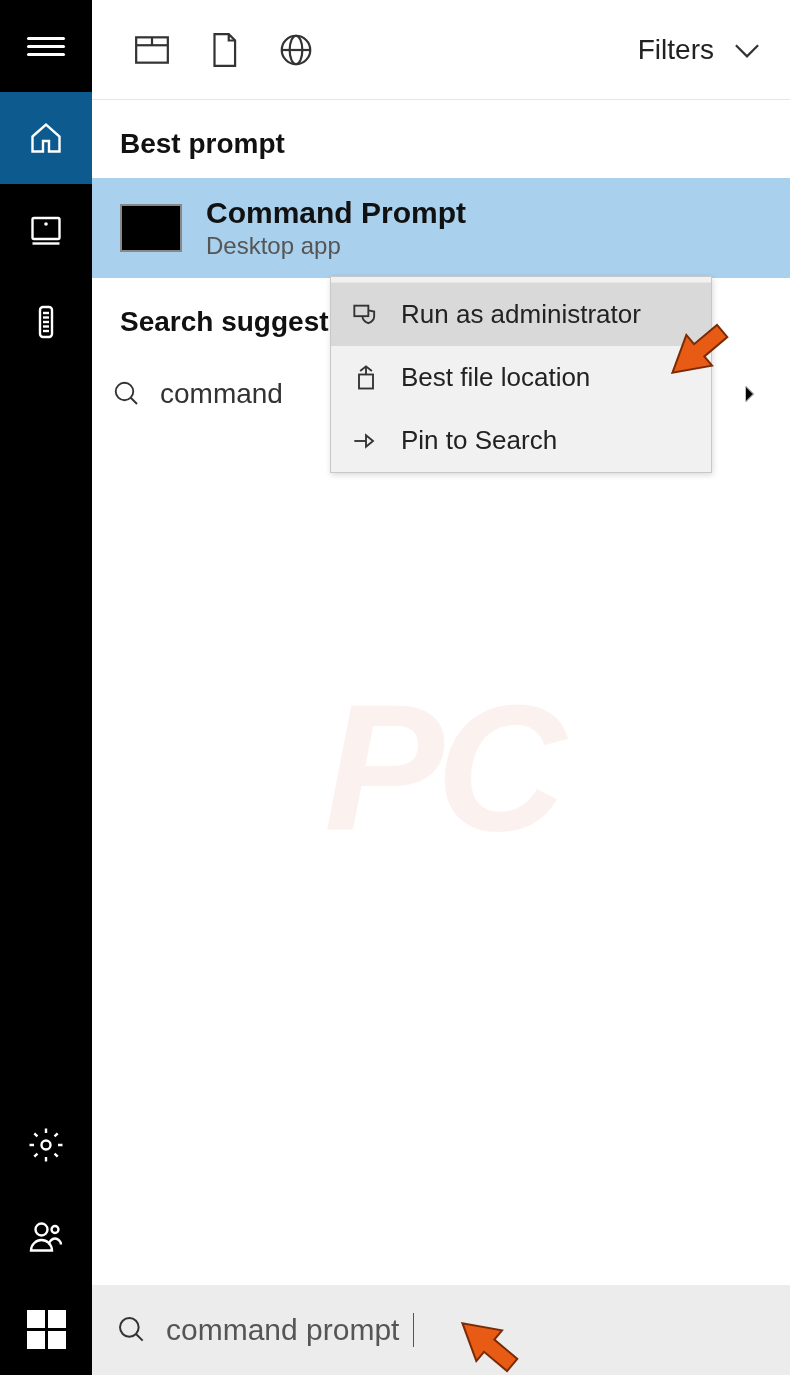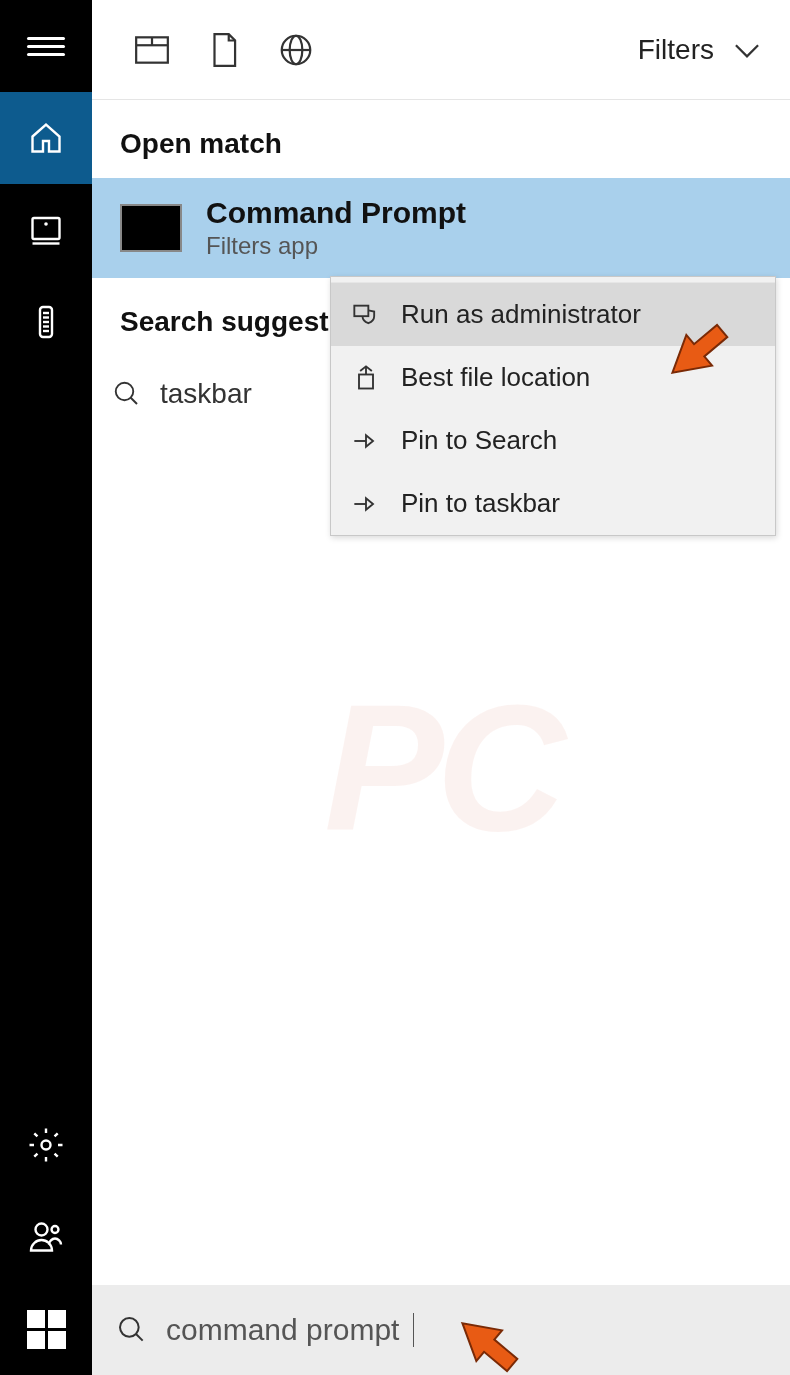--- a/index.html
+++ b/index.html
@@ -88,21 +88,21 @@
       padding: 22px 28px 22px 20px;
       gap: 18px;
       font-size: 28px; color: #333;
     }
     .suggest-row .chev { margin-left: auto; }
 
     
     .context-menu {
       position: absolute;
       left: 330px; top: 276px;
-      width: 446px;
+      width: 382px;
       background: #f1f1f1;
       border: 1px solid #c8c8c8;
       box-shadow: 1px 2px 6px rgba(0,0,0,0.15);
       z-index: 10;
     }
     .context-menu .ctx-item {
       display: flex; align-items: center; gap: 20px;
       padding: 16px 20px;
       font-size: 26px; color: #222;
     }
@@ -225,38 +225,38 @@
         </svg>
     </div>
     <div class="filters">
       <span>Filters</span>
       <svg viewBox="0 0 24 24" width="26" height="26" class="icon-stroke">
           <polyline points="5 9 12 16 19 9"></polyline>
         </svg>
     </div>
   </div>
 
-  <div class="section-label">Open match</div>
+  <div class="section-label">Best prompt</div>
 
   <div class="best-match-row">
     <div class="cmd-thumb"></div>
     <div>
       <div class="title">Command Prompt</div>
-      <div class="subtitle">Filters app</div>
+      <div class="subtitle">Desktop app</div>
     </div>
   </div>
 
   <div class="section-label" style="font-weight:600">Search suggestio</div>
 
   <div class="suggest-row">
     <svg viewBox="0 0 24 24" width="30" height="30" class="icon-stroke">
         <circle cx="10" cy="10" r="7"></circle>
         <line x1="20" y1="20" x2="15" y2="15"></line>
       </svg>
-    <span>taskbar </span>
+    <span>command </span>
     <svg class="chev" viewBox="0 0 24 24" width="26" height="26" stroke="#888">
         <polyline points="9 5 16 12 9 19"></polyline>
       </svg>
   </div>
 
   <div class="search-bar">
     <svg viewBox="0 0 24 24" width="32" height="32" class="icon-stroke" stroke="#555">
         <circle cx="10" cy="10" r="7"></circle>
         <line x1="20" y1="20" x2="15" y2="15"></line>
       </svg>
@@ -292,29 +292,20 @@
   </div>
   <div class="ctx-item">
     <span class="ic">
         <svg viewBox="0 0 24 24">
           <line x1="2" y1="12" x2="12" y2="12"></line>
           <path d="M12 7v10l6-5z"></path>
         </svg>
       </span>
     <span>Pin to Search</span>
   </div>
-  <div class="ctx-item">
-    <span class="ic">
-        <svg viewBox="0 0 24 24">
-          <line x1="2" y1="12" x2="12" y2="12"></line>
-          <path d="M12 7v10l6-5z"></path>
-        </svg>
-      </span>
-    <span>Pin to taskbar</span>
-  </div>
 </div>
 
 <svg class="arrow-annotation" style="left:660px; top:320px;" width="90" height="90" viewBox="0 0 90 90">
   <g transform="rotate(-40 45 45)">
     <polygon points="15,30 50,10 50,22 80,22 80,38 50,38 50,50" fill="#e85b14" stroke="#7a2a06" stroke-width="2"></polygon>
   </g>
 </svg>
 
 <svg class="arrow-annotation" style="left:450px; top:1286px;" width="90" height="90" viewBox="0 0 90 90">
   <g transform="rotate(40 45 45) scale(1,-1) translate(0,-90)">

